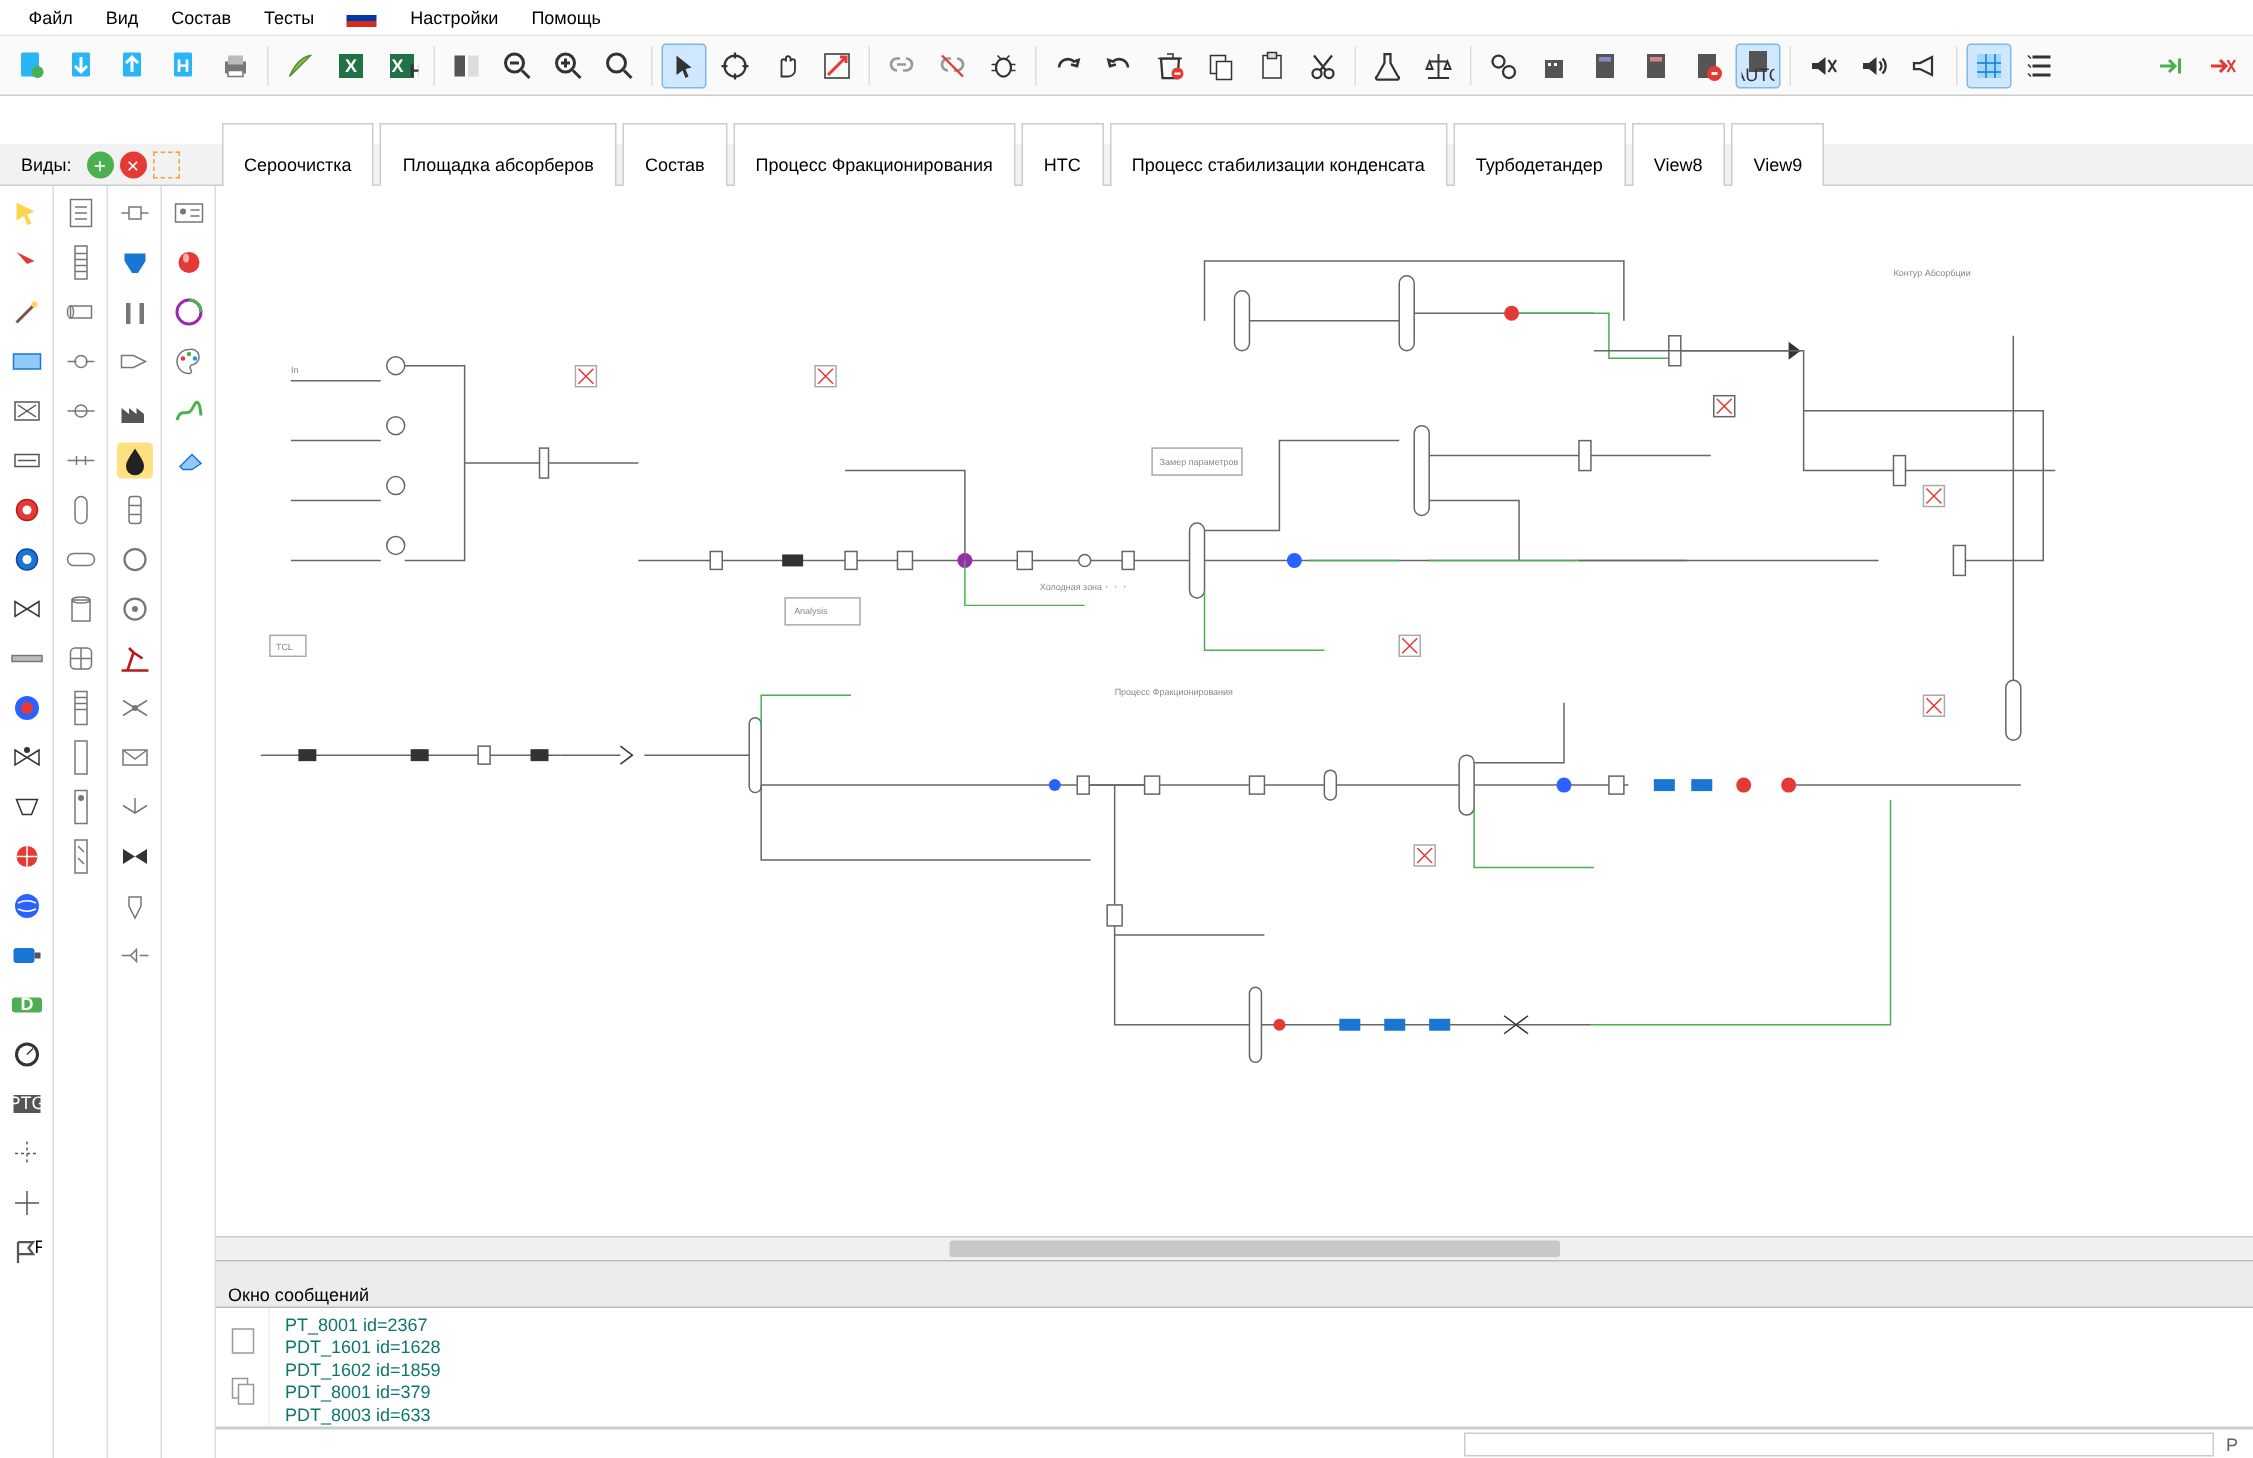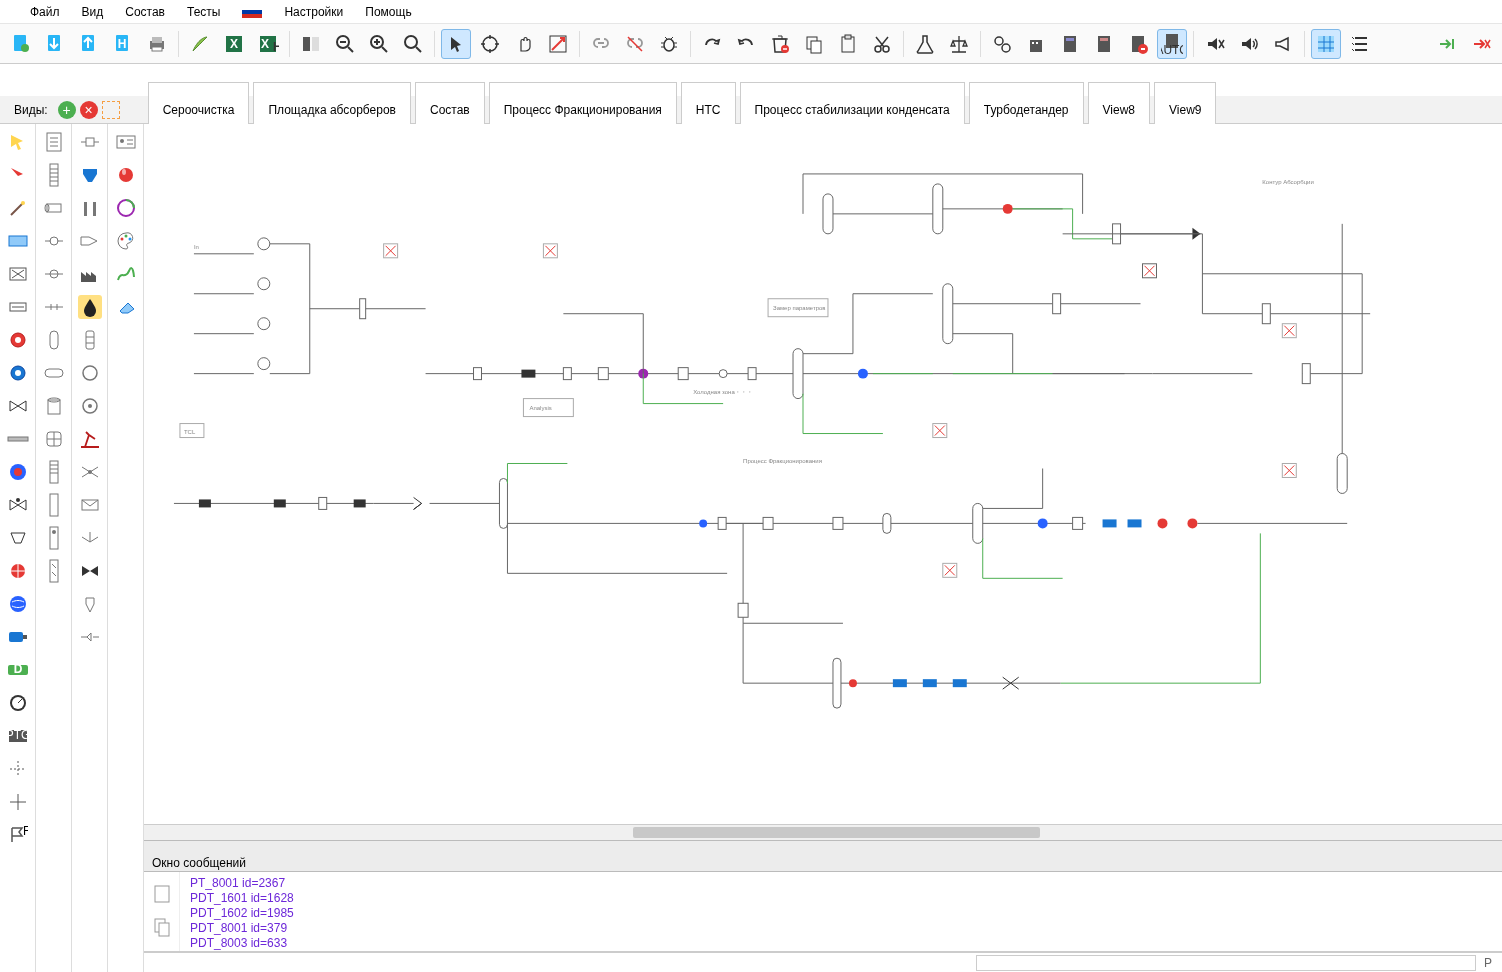--- a/index.html
+++ b/index.html
@@ -1,17 +1,17 @@
 <!DOCTYPE html>
 <html><head>
 <meta charset="utf-8">
 <style>
 * { margin:0; padding:0; box-sizing:border-box; font-family:"Segoe UI",Tahoma,sans-serif; font-size:12px; }
 body { background:#fff; width:1502px; height:972px; overflow:hidden; display:flex; flex-direction:column; }
-.menubar { height:24px; display:flex; align-items:center; padding:0 20px; gap:2px; border-bottom:1px solid #e6e6e6; }
+.menubar { height:24px; display:flex; align-items:center; padding:0 9px; gap:2px; border-bottom:1px solid #e6e6e6; }
 .menubar span { padding:3px 10px; cursor:pointer; }
 .flag { width:18px; height:12px; background:linear-gradient(to bottom,#fff 33%,#0039a6 33%,#0039a6 66%,#d52b1e 66%); display:inline-block; vertical-align:middle; }
 .toolbar { height:40px; display:flex; align-items:center; padding:2px 6px; gap:4px; border-bottom:1px solid #ccc; background:#fafafa; }
 .toolbar .tbtn { width:30px; height:30px; display:flex; align-items:center; justify-content:center; border-radius:3px; cursor:pointer; }
 .toolbar .tbtn.active { background:#cfe8ff; border:1px solid #7fb8e8; }
 .toolbar .sep { width:1px; height:26px; background:#ddd; margin:0 2px; }
 .viewbar { height:28px; display:flex; align-items:center; padding:0 8px; gap:4px; border-bottom:1px solid #ccc; background:#f2f2f2;margin-top:32px; }
 .viewbar .lbl { padding:0 6px; }
 .viewbar .circle { width:18px; height:18px; border-radius:50%; display:flex; align-items:center; justify-content:center; color:#fff; font-size:14px; line-height:1; cursor:pointer; }
 .viewbar .add { background:#4caf50; }
@@ -23,21 +23,21 @@
 .toolcol .ic { width:24px; height:24px; display:flex; align-items:center; justify-content:center; cursor:pointer; color:#555; }
 .toolcol .ic.hl { background:#ffe082; border-radius:3px; }
 .main { flex:1; display:flex; flex-direction:column; min-width:0; }
 .canvas-wrap { flex:1; position:relative; overflow:hidden; background:#fff; }
 .canvas { position:absolute; inset:0; }
 .hscroll { height:16px; background:#f0f0f0; border-top:1px solid #ccc; position:relative; }
 .hscroll .thumb { position:absolute; left:36%; width:30%; top:2px; bottom:2px; background:#c8c8c8; border-radius:2px; }
 .msg-title { height:22px; background:#ececec; border-top:1px solid #bbb; border-bottom:1px solid #bbb; padding:15px 8px; font-size:12px; }
 .msg-body { height:80px; display:flex; background:#fff; border-bottom:1px solid #ccc; }
 .msg-icons { width:36px; border-right:1px solid #eee; display:flex; flex-direction:column; align-items:center; justify-content:center; gap:10px; color:#888; }
-.msg-lines { flex:1; padding:4px 10px; overflow:hidden; color:#6d28d9; font-family:Consolas,monospace; font-size:12px; line-height:15px; }
+.msg-lines { flex:1; padding:4px 10px; overflow:hidden; color:#0f766e; font-family:Consolas,monospace; font-size:12px; line-height:15px; }
 .status { height:20px; border-top:1px solid #ccc; display:flex; align-items:center; justify-content:flex-end; padding:0 10px; color:#666; }
 .status input { width:500px; height:16px; border:1px solid #ccc; margin-right:8px; }
 svg .wire { stroke:#666; stroke-width:1; fill:none; }
 svg .wire-g { stroke:#4caf50; stroke-width:1; fill:none; }
 svg .node { fill:#fff; stroke:#666; stroke-width:1; }
 svg .tiny { font-size:6px; fill:#888; }
 </style>
 </head>
 <body>
 
@@ -801,21 +801,21 @@
               <rect x="2" y="2" width="14" height="16" fill="none" stroke="#999"></rect>
             </svg></span>
         <span><svg width="18" height="20">
               <rect x="2" y="2" width="10" height="13" fill="none" stroke="#999"></rect>
               <rect x="6" y="6" width="10" height="13" fill="#fff" stroke="#999"></rect>
             </svg></span>
       </div>
       <div class="msg-lines">
         <div>PT_8001 id=2367</div>
         <div>PDT_1601 id=1628</div>
-        <div>PDT_1602 id=1985</div>
+        <div>PDT_1602 id=1859</div>
         <div>PDT_8001 id=379</div>
         <div>PDT_8003 id=633</div>
 
       </div>
     </div>
     <div class="status">
       <input type="text" style="">
       <span>Р</span>
     </div>
   </div>

